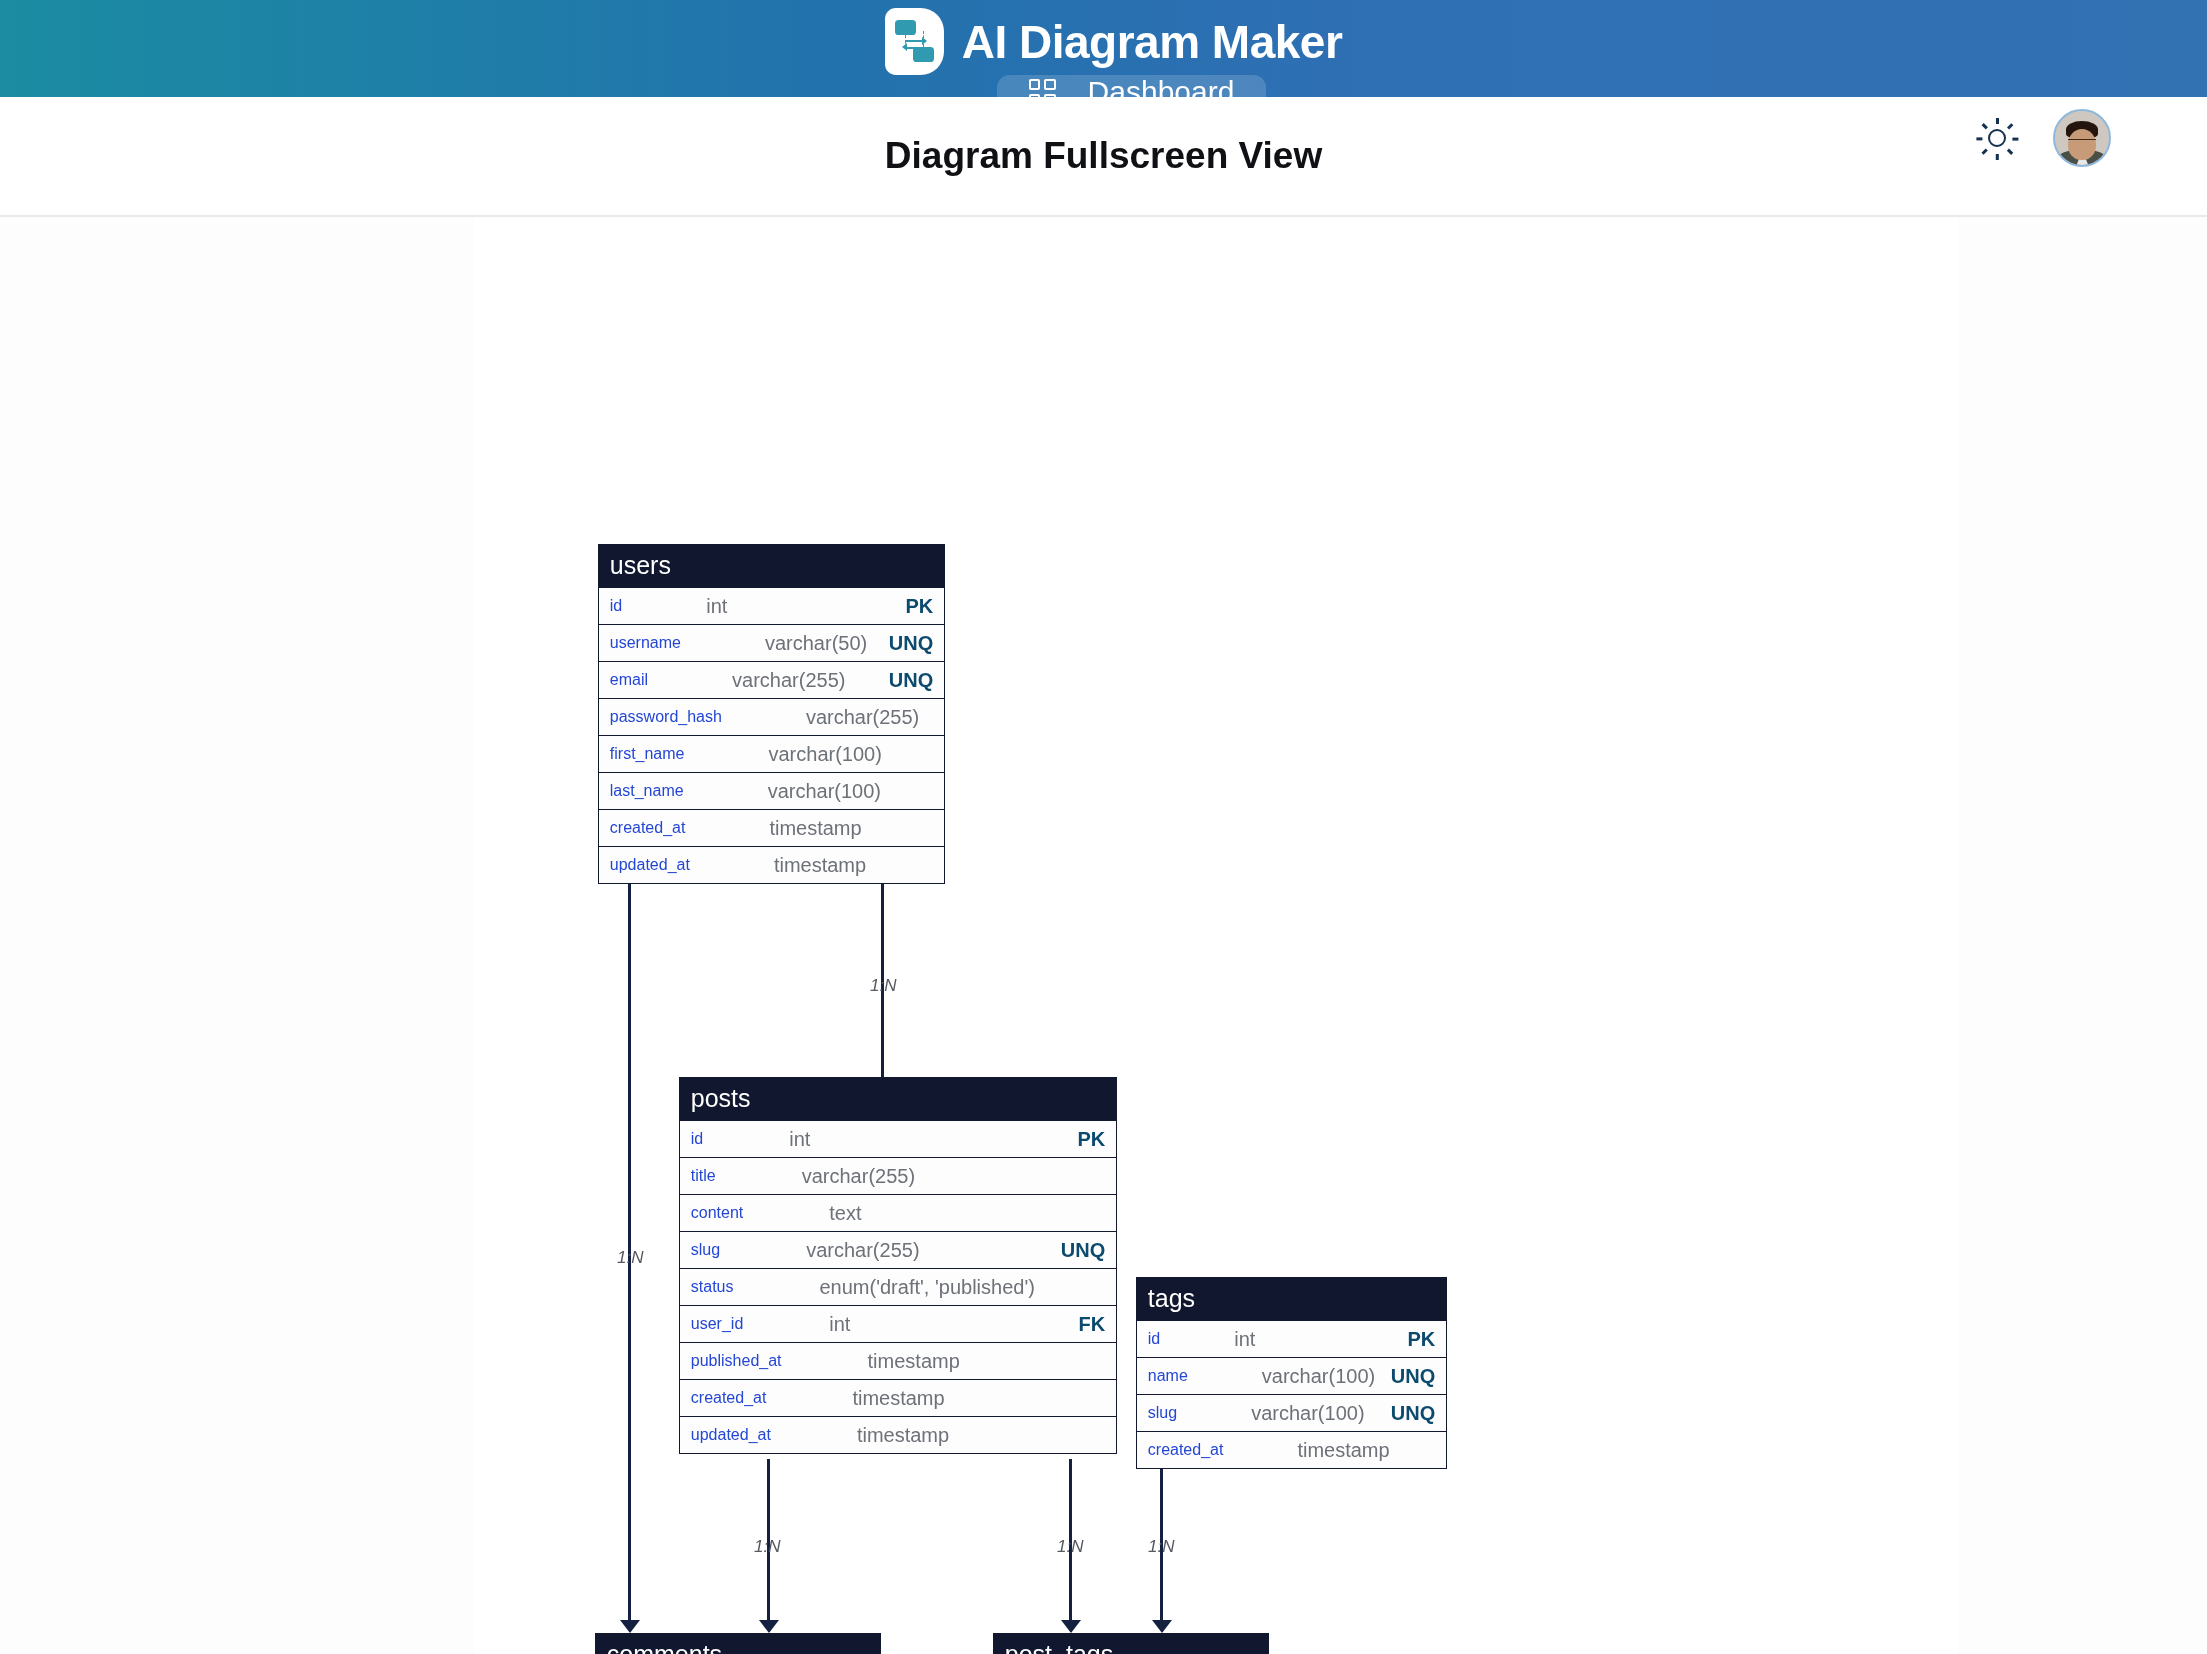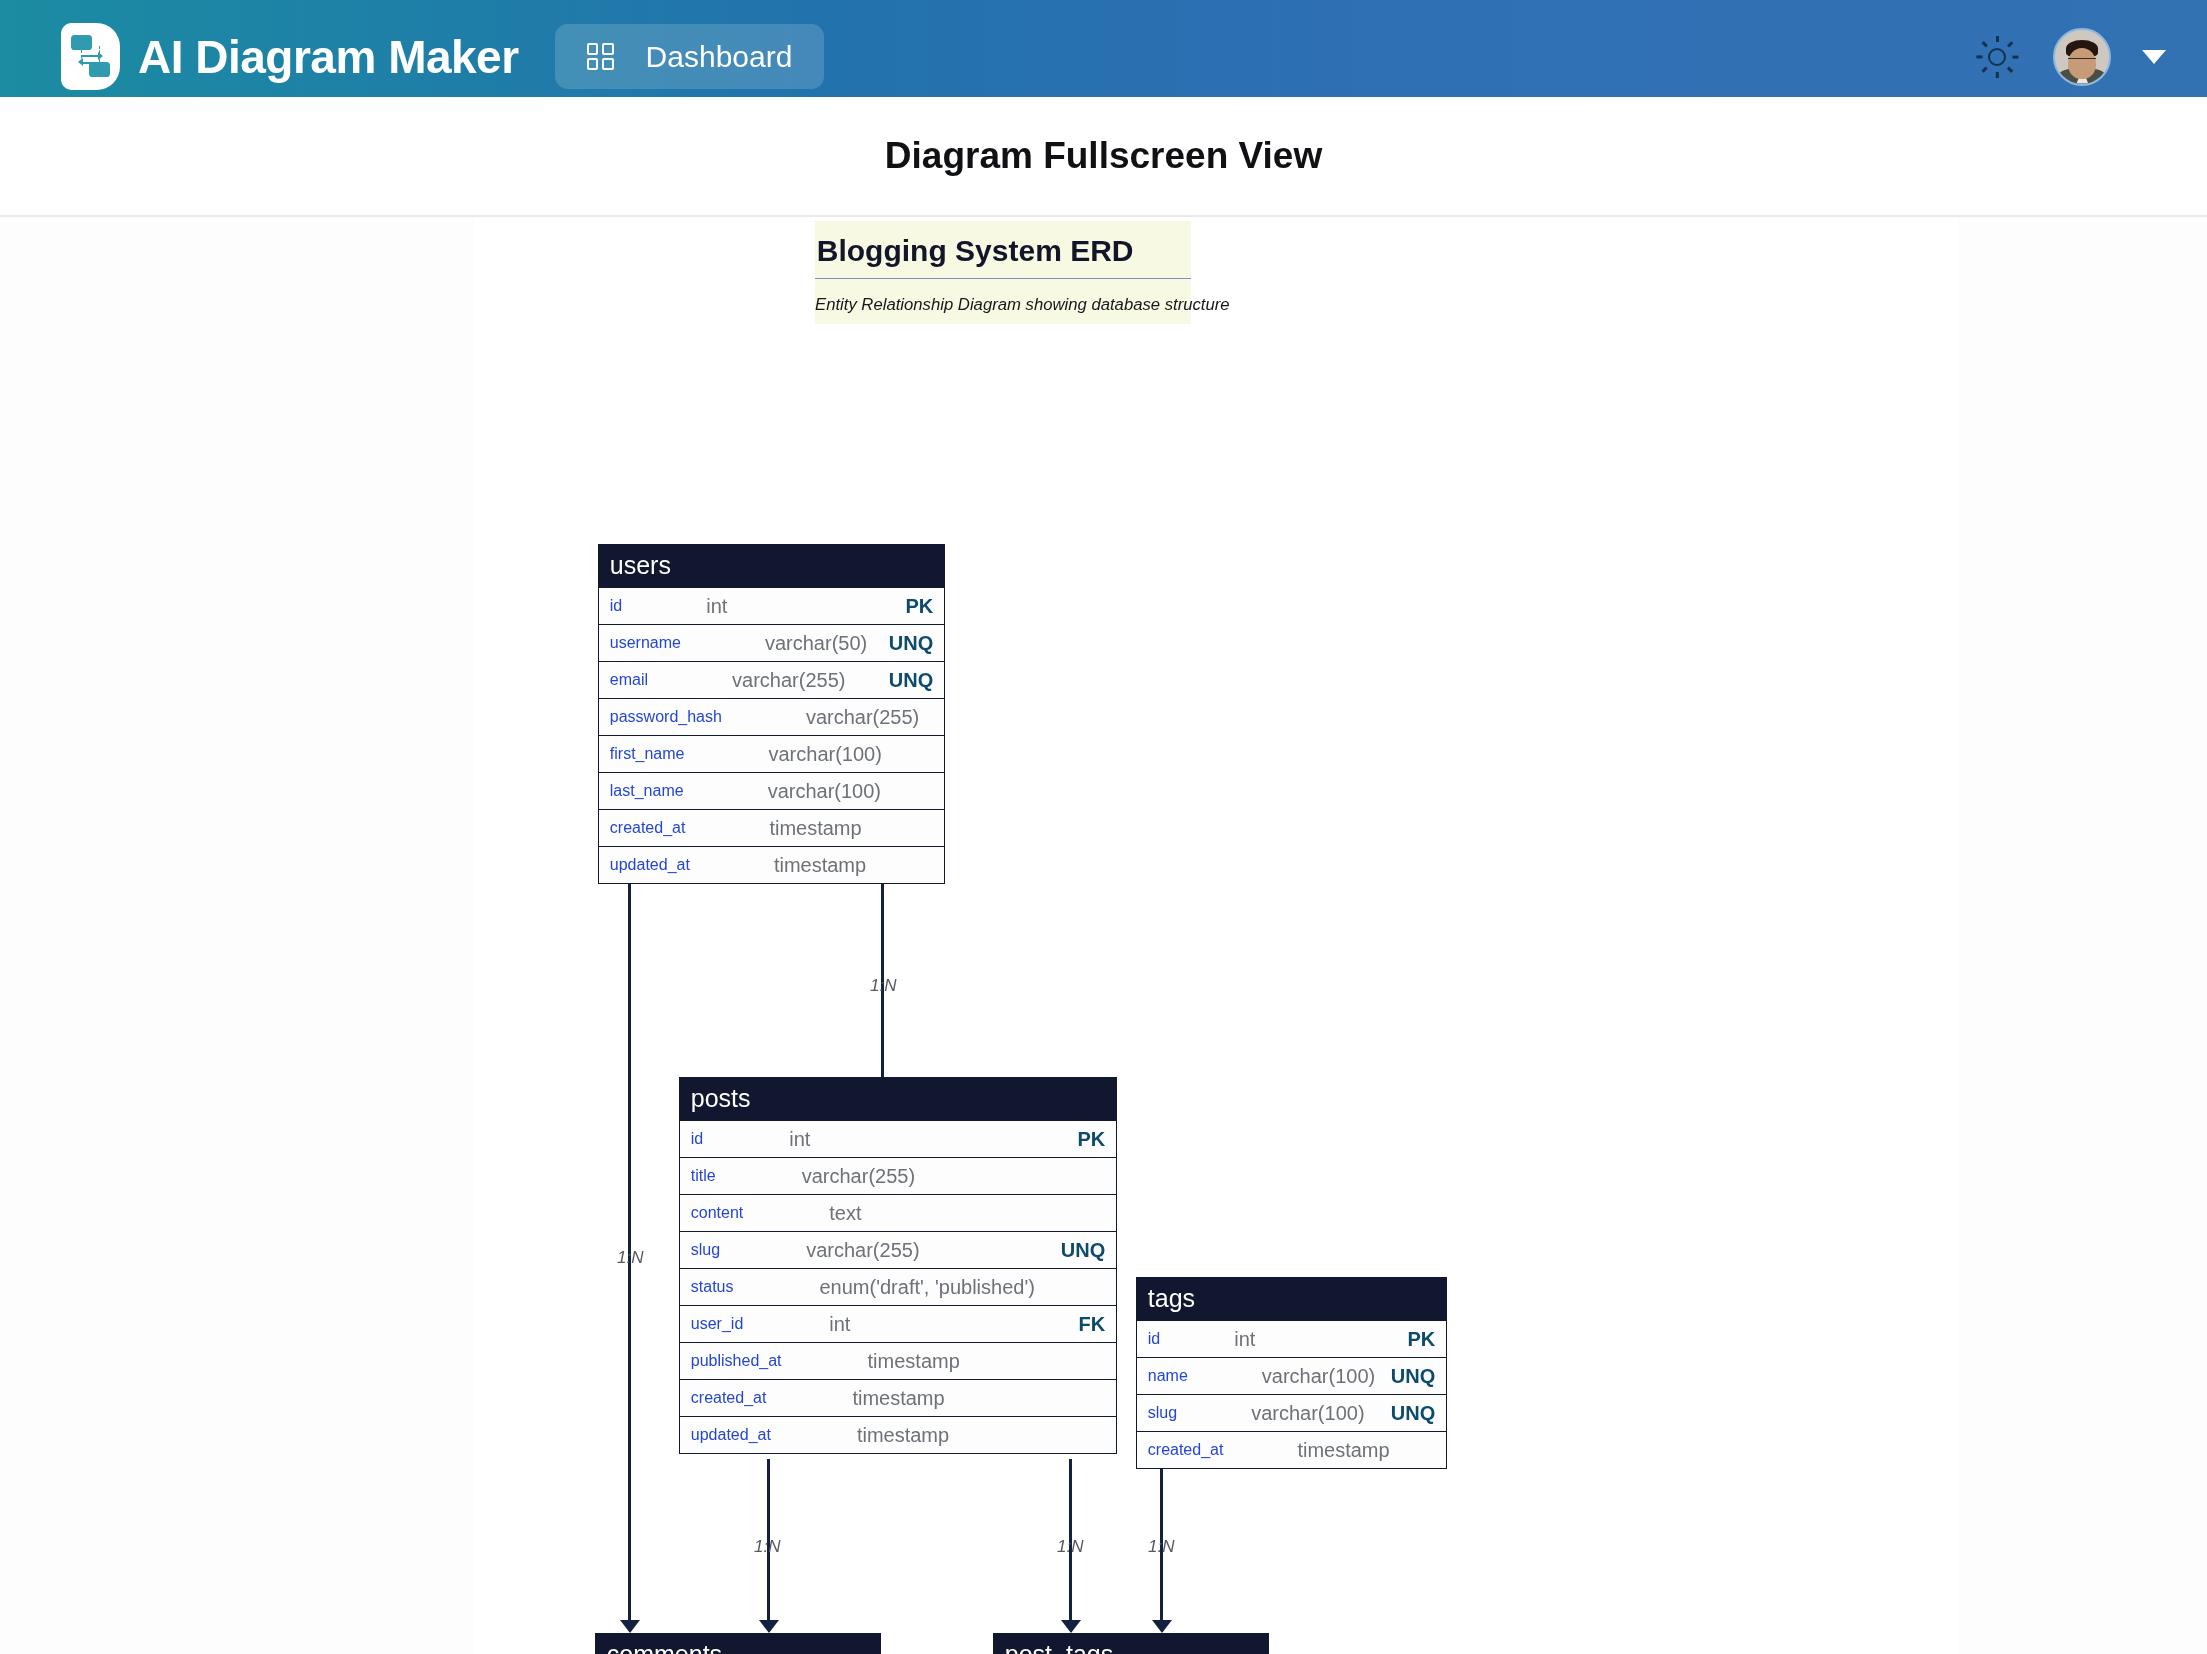--- a/index.html
+++ b/index.html
@@ -13,21 +13,22 @@
   }
 
   
   .app-header {
     position: relative;
     width: 2207px;
     height: 97px;
     background: linear-gradient(90deg, #1b8ca2 0%, #2272ad 38%, #2f6fb4 62%, #3272b3 100%);
     display: flex;
     align-items: center;
-    padding: 16px 41px 0 61px;
+    padding: 8px 41px 0 61px;
+    flex-direction: column;
   }
 
   .brand {
     display: flex;
     align-items: center;
     gap: 18px;
   }
 
   .brand-logo {
     width: 59px;
@@ -385,25 +386,20 @@
   </div>
 </div>
 
 <div class="page-title-bar">
   <div class="page-title">Diagram Fullscreen View</div>
 </div>
 
 <div class="canvas-wrap">
   <div class="canvas-sheet"></div>
 
-  <div class="diagram-titlebox">
-    <div class="diagram-title">Blogging System ERD</div>
-    <div class="diagram-title-rule"></div>
-    <div class="diagram-subtitle">Entity Relationship Diagram showing database structure</div>
-  </div>
 
   <div class="conn-line" style="left:881px; top:422px; height:450px;"></div>
   <div class="conn-arrow" style="left:873px; top:866px;"></div>
   <div class="conn-label" style="left:870px; top:759px;">1:N</div>
 
   <div class="conn-line" style="left:628px; top:422px; height:988px;"></div>
   <div class="conn-arrow" style="left:620px; top:1403px;"></div>
   <div class="conn-label" style="left:617px; top:1031px;">1:N</div>
 
   <div class="conn-line" style="left:767px; top:1242px; height:168px;"></div>

